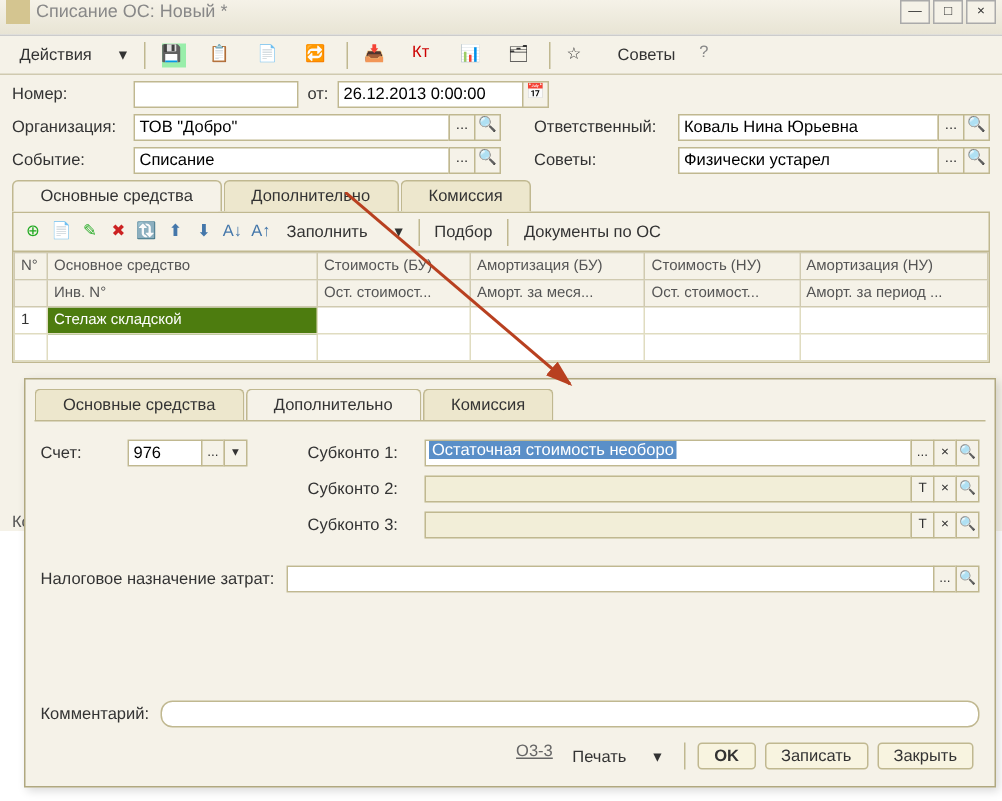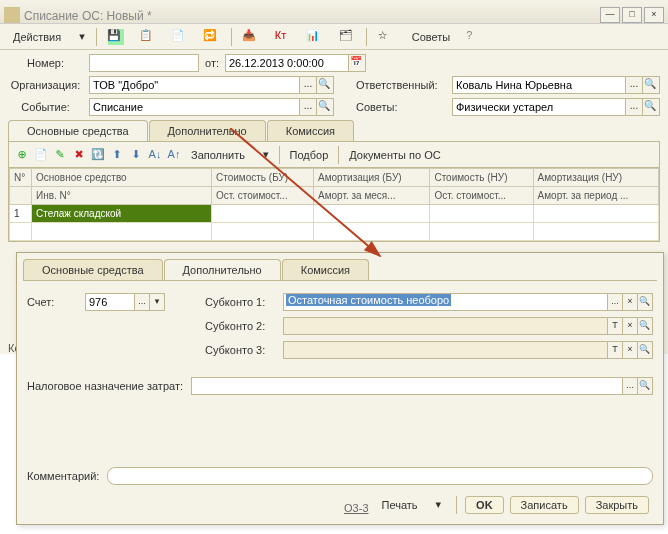--- a/index.html
+++ b/index.html
@@ -11,21 +11,21 @@
     height: 534px;
     position: relative;
     user-select: none;
     color: #333;
   }
   .titlebar {
     height: 24px;
     background: linear-gradient(to bottom, #f5f2e8, #e8e4d4);
     border-bottom: 1px solid #ccc;
     display: flex;
-    align-items: flex-end;
+    align-items: flex-start;
     padding: 0 4px;
   }
   .titlebar .icon {
     width: 16px; height: 16px;
     background: #d4c590;
     margin-right: 4px;
   }
   .titlebar .title { flex: 1; color: #888; font-size: 12px; }
   .win-btn {
     width: 20px; height: 16px;
@@ -60,21 +60,21 @@
   .form-area {
     background: #f5f2e8;
     padding: 4px 8px 0 8px;
   }
   .row {
     display: flex;
     align-items: center;
     margin-bottom: 4px;
     gap: 6px;
   }
-  .label { min-width: 75px; color: #333; text-align: center; }
+  .label { min-width: 75px; color: #333; }
   input[type=text] {
     height: 18px;
     border: 1px solid #c0b890;
     background: #fff;
     padding: 0 3px;
     font-family: inherit;
     font-size: 11px;
   }
   .inp-btn {
     width: 18px; height: 18px;
@@ -182,21 +182,21 @@
     margin-left: -1px;
   }
   .bottom-bar {
     position: absolute;
     bottom: 0;
     left: 0; right: 0;
     background: #f5f2e8;
     border-top: 1px solid #c0b890;
     padding: 4px 8px;
     display: flex;
-    align-items: flex-end;
+    align-items: flex-start;
     justify-content: flex-end;
     gap: 6px;
   }
   .btn {
     padding: 2px 10px;
     border: 1px solid #c0b890;
     background: #f8f4e0;
     cursor: pointer;
     border-radius: 3px;
   }

